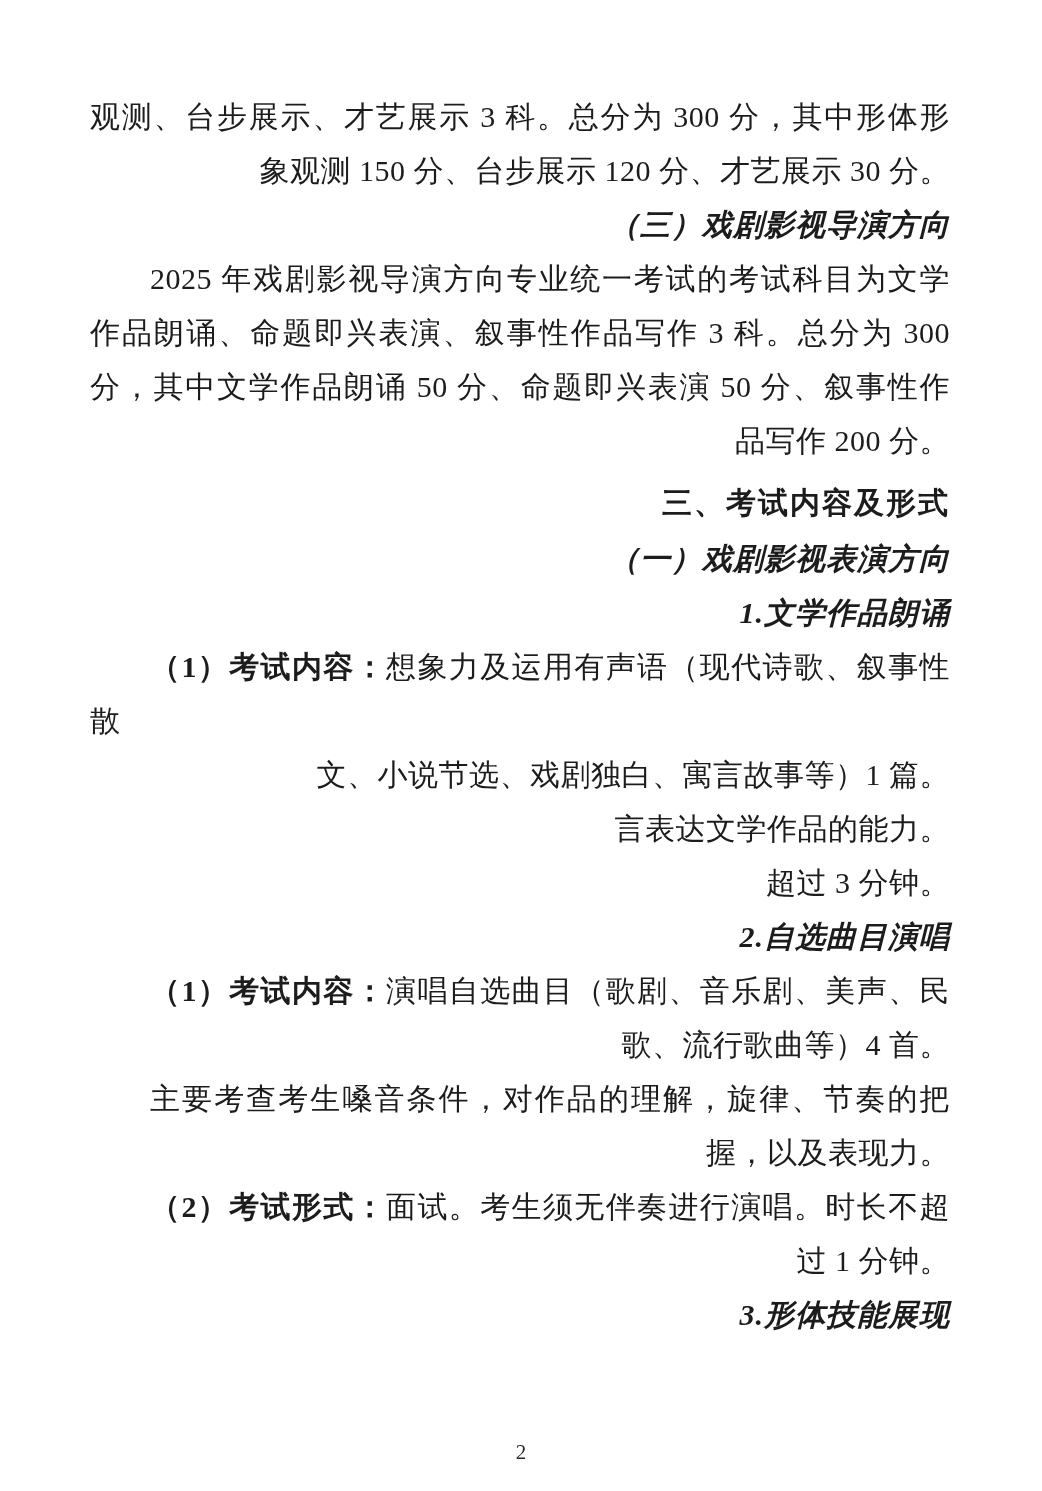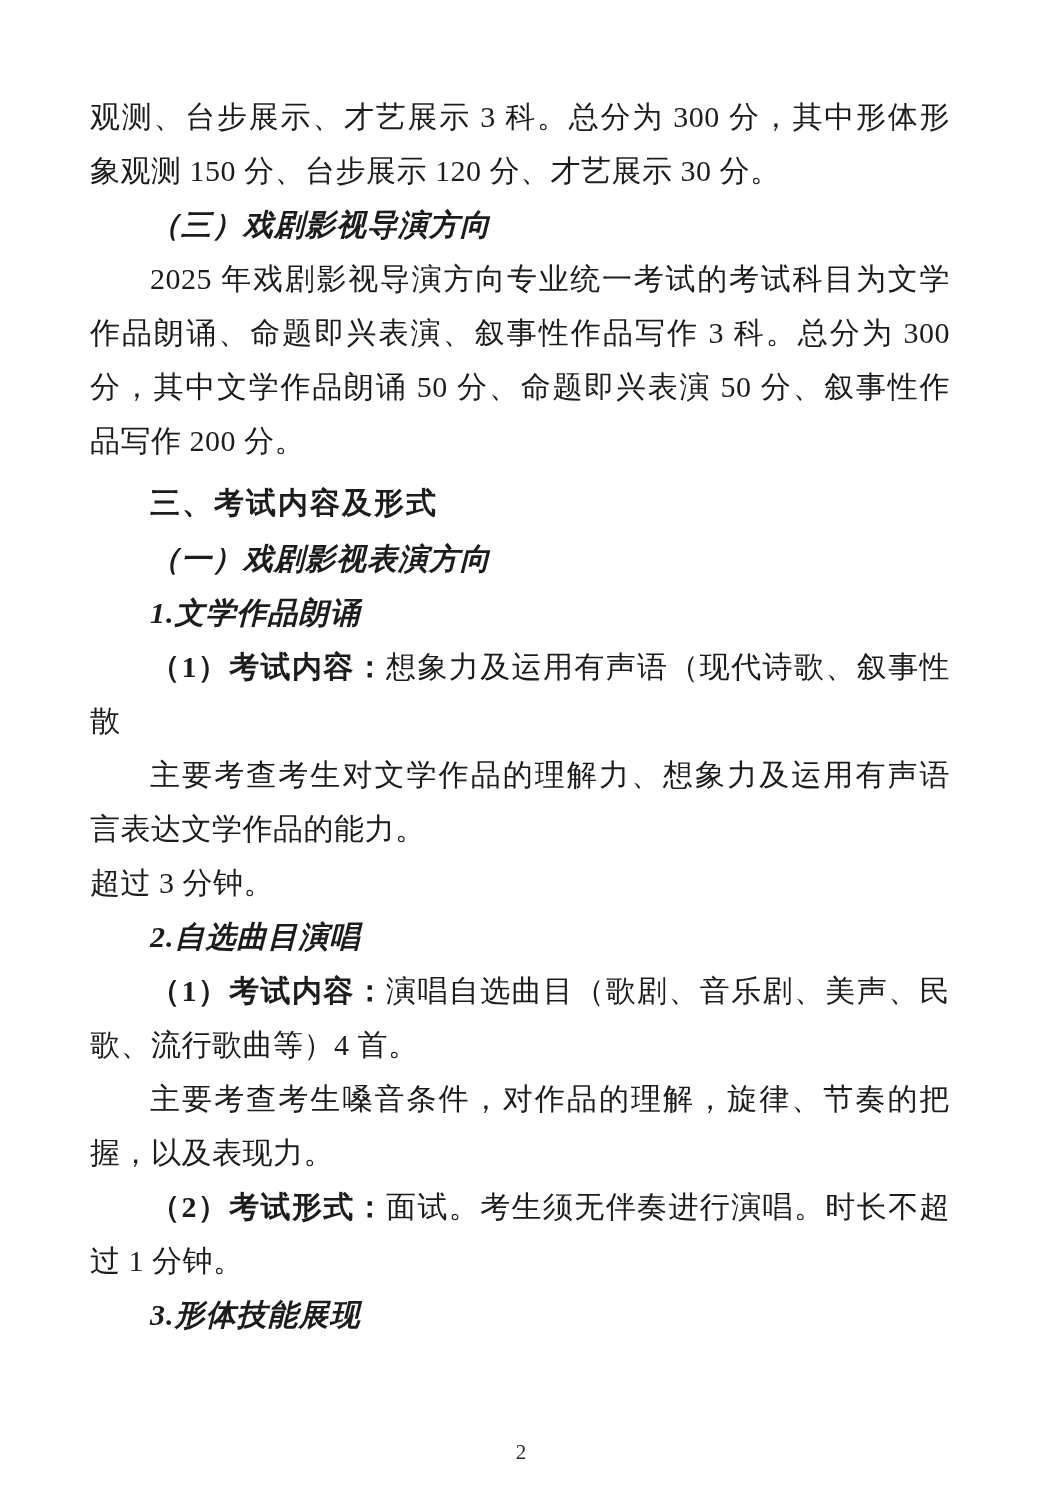--- a/index.html
+++ b/index.html
@@ -20,21 +20,21 @@
     position: absolute;
     left: 90px;
     right: 92px;
     top: 90px;
   }
 
   .line {
     font-size: 30px;
     line-height: 54px;
     letter-spacing: 0.5px;
-    text-align: left;
+    text-align: right;
   }
 
   
   .line.j {
     text-align: justify;
     text-align-last: justify;
   }
 
   
   .line.ind { text-indent: 60px; }
@@ -75,21 +75,21 @@
       <div class="line body"><span class="run">象观测 150 分、台步展示 120 分、才艺展示 30 分。</span></div>
       <div class="line h2 ind"><span class="run bold">（三）戏剧影视导演方向</span></div>
       <div class="line body j ind"><span class="run">2025 年戏剧影视导演方向专业统一考试的考试科目为文学</span></div>
       <div class="line body j"><span class="run">作品朗诵、命题即兴表演、叙事性作品写作 3 科。总分为 300</span></div>
       <div class="line body j"><span class="run">分，其中文学作品朗诵 50 分、命题即兴表演 50 分、叙事性作</span></div>
       <div class="line body"><span class="run">品写作 200 分。</span></div>
       <div class="line h1 ind"><span class="run bold">三、考试内容及形式</span></div>
       <div class="line h2 ind"><span class="run bold">（一）戏剧影视表演方向</span></div>
       <div class="line h3 ind"><span class="run bold">1.文学作品朗诵</span></div>
       <div class="line body j ind"><span class="run bold">（1）考试内容：</span><span class="run">想象力及运用有声语（现代诗歌、叙事性散</span></div>
-      <div class="line body j ind"><span class="run">主要考查考生对文学作品的理解力、想象力及运用有声语</span></div>
+      <div class="line body"><span class="run">文、小说节选、戏剧独白、寓言故事等）1 篇。</span></div>
       <div class="line body"><span class="run">言表达文学作品的能力。</span></div>
       <div class="line body"><span class="run">超过 3 分钟。</span></div>
       <div class="line h3 ind"><span class="run bold">2.自选曲目演唱</span></div>
       <div class="line body j ind"><span class="run bold">（1）考试内容：</span><span class="run">演唱自选曲目（歌剧、音乐剧、美声、民</span></div>
       <div class="line body"><span class="run">歌、流行歌曲等）4 首。</span></div>
       <div class="line body j ind"><span class="run">主要考查考生嗓音条件，对作品的理解，旋律、节奏的把</span></div>
       <div class="line body"><span class="run">握，以及表现力。</span></div>
       <div class="line body j ind"><span class="run bold">（2）考试形式：</span><span class="run">面试。考生须无伴奏进行演唱。时长不超</span></div>
       <div class="line body"><span class="run">过 1 分钟。</span></div>
       <div class="line h3 ind"><span class="run bold">3.形体技能展现</span></div>

